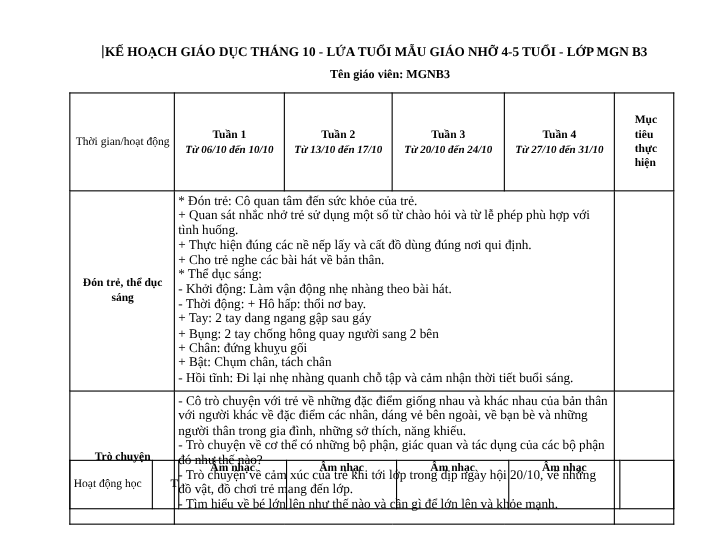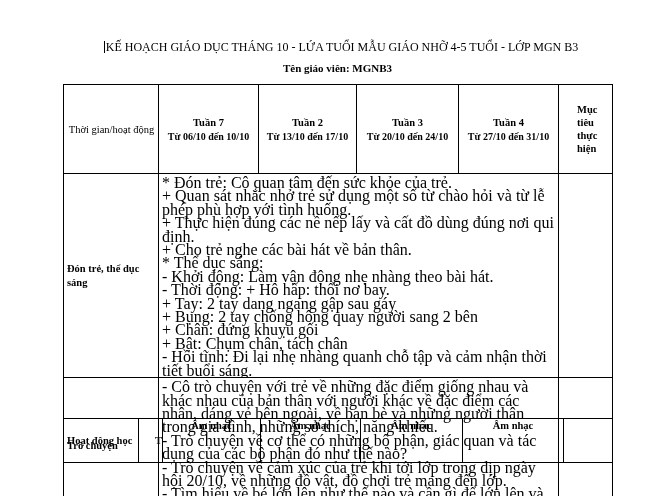--- a/index.html
+++ b/index.html
@@ -5,56 +5,56 @@
   html,body{margin:0;padding:0;}
   body{
     width:645px;height:496px;background:#ffffff;color:#000;
     font-family:"Liberation Serif","DejaVu Serif",serif;
     -webkit-font-smoothing:antialiased;
   }
   .page{position:relative;width:645px;height:496px;background:#fff;overflow:hidden;}
 
   .doc-title{
     position:absolute;left:63px;top:40px;width:556px;
-    text-align:center;font-weight:normal;font-size:12px;line-height:15px;
+    text-align:center;font-weight:bold;font-size:12px;line-height:15px;
     white-space:nowrap;
   }
   .caret{
     display:inline-block;width:1px;height:12px;background:#000;
     vertical-align:-2px;margin-right:1px;
   }
   .doc-subtitle{
-    position:absolute;left:63px;top:61px;width:549px;
+    position:absolute;left:80px;top:61px;width:549px;
     text-align:center;font-weight:bold;font-size:11px;line-height:14px;
   }
 
   table{border-collapse:collapse;table-layout:fixed;}
   td{border:1px solid #000;padding:0;vertical-align:middle;overflow:hidden;}
 
   .main-table{position:absolute;left:63px;top:84px;width:549px;}
   .bottom-table{position:absolute;left:63px;top:418px;width:549px;}
 
   .hdr-cell{font-size:10.5px;text-align:center;padding:1px 1px 1px 2px;height:31px;}
   .week-cell{text-align:center;height:31px;}
   .week-label{font-weight:bold;font-size:10.5px;line-height:14px;}
-  .week-dates{font-weight:bold;font-size:10px;line-height:13px;}
+  .week-dates{font-weight:bold;font-style:italic;font-size:10px;line-height:13px;}
   .goal-cell{font-weight:bold;font-size:10.5px;text-align:center;line-height:13px;padding:18px;}
 
   .row-label{
     font-weight:bold;font-size:10.5px;line-height:13.4px;
-    text-align:left;vertical-align:middle;padding:1px 2px 1px 3px;
+    text-align:center;vertical-align:middle;padding:1px 2px 1px 3px;
   }
   .content-cell{
     vertical-align:top;text-align:left;
-    font-size:16px;line-height:13.4px;
+    font-size:12px;line-height:13.4px;
     padding:2px 4px 0 3px;
   }
   .content-line{margin:0;}
 
-  .act-label{font-weight:bold;font-size:10.5px;text-align:left;padding:1px 1px 1px 3px;}
+  .act-label{font-weight:normal;font-size:10.5px;text-align:left;padding:1px 1px 1px 3px;}
   .act-day{font-weight:bold;font-size:10.5px;text-align:center;padding:16px;}
   .act-cell{
     font-weight:bold;font-size:10.5px;text-align:center;
     vertical-align:top;padding-top:1px;
   }
 </style>
 </head>
 <body>
 
 <div class="page">
@@ -69,21 +69,21 @@
         <col style="width:100px">
         <col style="width:98px">
       <col style="width:102px">
         <col style="width:100px">
         <col style="width:54px">
     </colgroup>
     <tbody>
         <tr style="height:31px;">
       <td class="hdr-cell">Thời gian/hoạt động</td>
       <td class="week-cell">
-        <div class="week-label">Tuần 7</div>
+        <div class="week-label">Tuần 1</div>
         <div class="week-dates">Từ 06/10 đến 10/10</div>
       </td>
       <td class="week-cell">
         <div class="week-label">Tuần 2</div>
         <div class="week-dates">Từ 13/10 đến 17/10</div>
       </td>
       <td class="week-cell">
         <div class="week-label">Tuần 3</div>
         <div class="week-dates">Từ 20/10 đến 24/10</div>
       </td>

